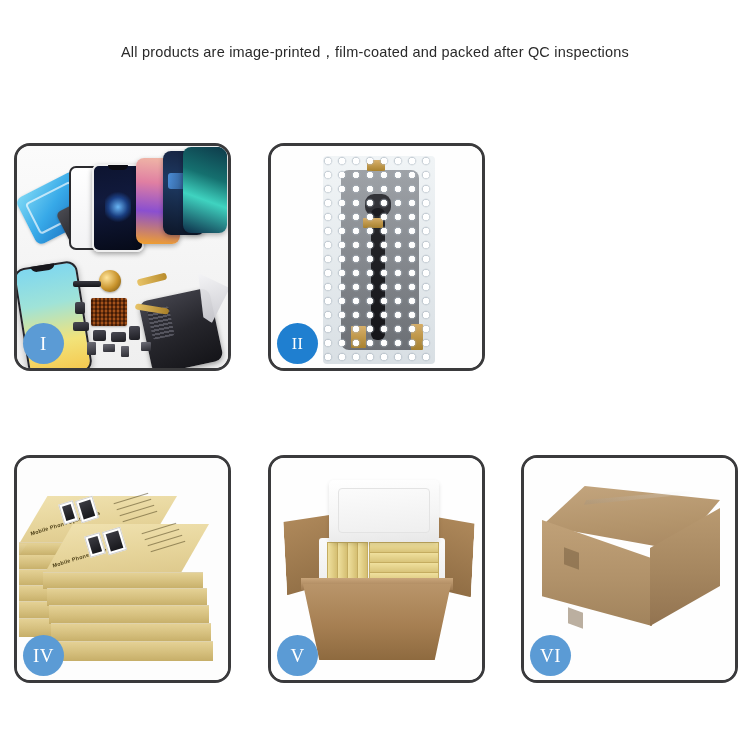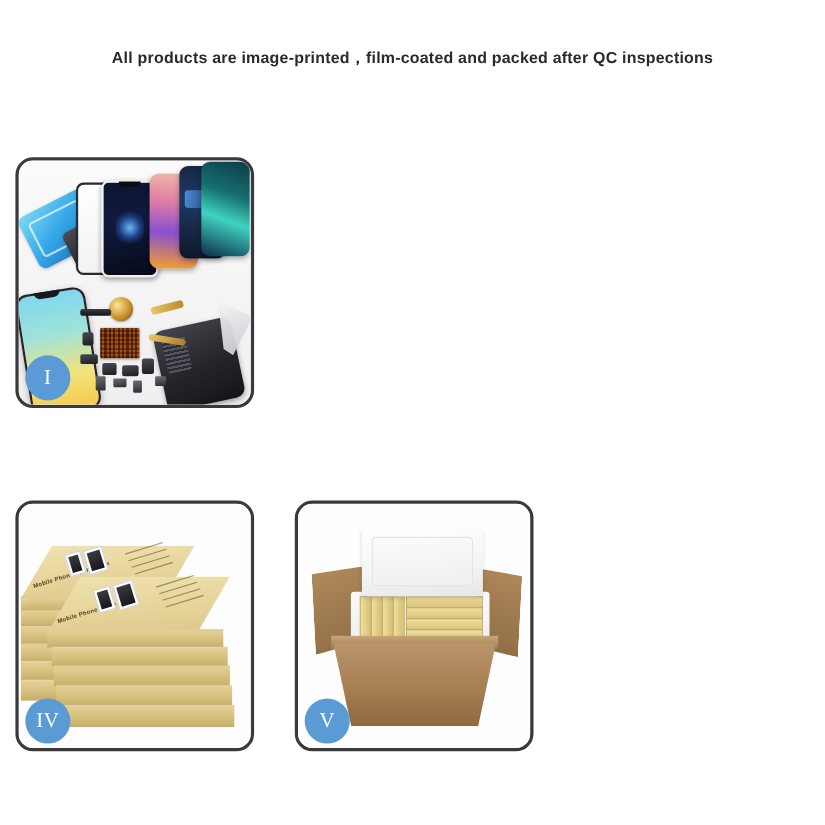--- a/index.html
+++ b/index.html
@@ -22,21 +22,20 @@
     color:#161616;
     line-height:46px;
     white-space:nowrap;
   }
   .subtitle{
     margin-top:9px;
     font-size:14.5px;
     color:#2a2a2a;
     letter-spacing:.2px;
     white-space:nowrap;
-    font-weight:bold;
   }
 
   
   .grid{position:absolute;left:0;top:143px;width:750px;height:534px;}
   .panel{
     position:absolute;
     width:217px;height:228px;
     border:3px solid #3a3a3c;
     border-radius:16px;
     background:#fdfdfd;
@@ -399,20 +398,34 @@
         <div class="sm" style="left:112px;top:180px;width:11px;height:14px;"></div>
         <div class="tiny" style="left:70px;top:196px;width:9px;height:13px;"></div>
         <div class="tiny" style="left:86px;top:198px;width:12px;height:8px;"></div>
         <div class="tiny" style="left:104px;top:200px;width:8px;height:11px;"></div>
         <div class="tiny" style="left:124px;top:196px;width:10px;height:9px;"></div>
         <div class="tweezer"></div>
       </div>
       <div class="badge">I</div>
     </div>
 
+    <div class="panel r0 c1">
+      <div class="photo p2bg">
+        <div class="bubblebag">
+          <div class="screenInner"></div>
+          <div class="flexcable"></div>
+          <div class="tapeA"></div>
+          <div class="tapeD"></div>
+          <div class="tapeB"></div>
+          <div class="tapeC"></div>
+          <div class="bubbles"></div>
+        </div>
+      </div>
+      <div class="badge dark">II</div>
+    </div>
 
 
     <div class="panel r1 c0">
       <div class="photo p4bg">
 
         <div class="stk stkTop" style="left:2px;top:82px;width:104px;height:16px;
              clip-path:polygon(10% 0,100% 0,90% 100%,0 100%);"></div>
         <div class="stk stkSide" style="left:2px;top:96px;width:94px;height:15px;"></div>
         <div class="stk stkSide" style="left:2px;top:111px;width:94px;height:16px;"></div>
         <div class="stk stkSide" style="left:2px;top:127px;width:94px;height:16px;"></div>
@@ -474,15 +487,26 @@
         <div class="goldStackH" style="left:98px;top:104px;width:68px;height:9px;"></div>
         <div class="goldStackH" style="left:98px;top:114px;width:68px;height:9px;"></div>
 
         <div class="foamLid"></div>
         <div class="cartonRim"></div>
         <div class="cartonFront"></div>
       </div>
       <div class="badge">V</div>
     </div>
 
+    <div class="panel r1 c2">
+      <div class="photo p6bg">
+        <div class="c6top"></div>
+        <div class="c6seam"></div>
+        <div class="c6left"></div>
+        <div class="c6right"></div>
+        <div class="c6tapeA"></div>
+        <div class="c6tapeB"></div>
+      </div>
+      <div class="badge">VI</div>
+    </div>
 
   </div>
 </div>
 
 </body></html>

